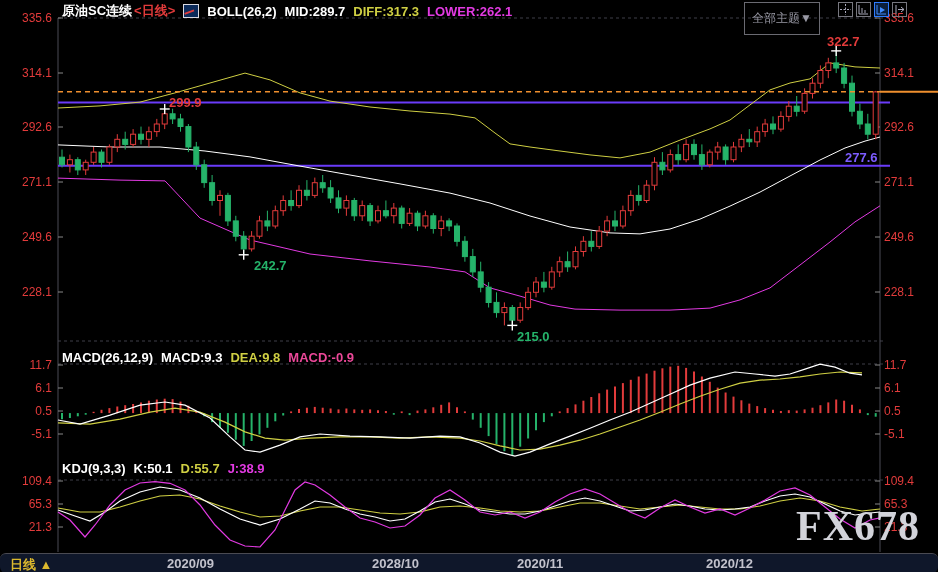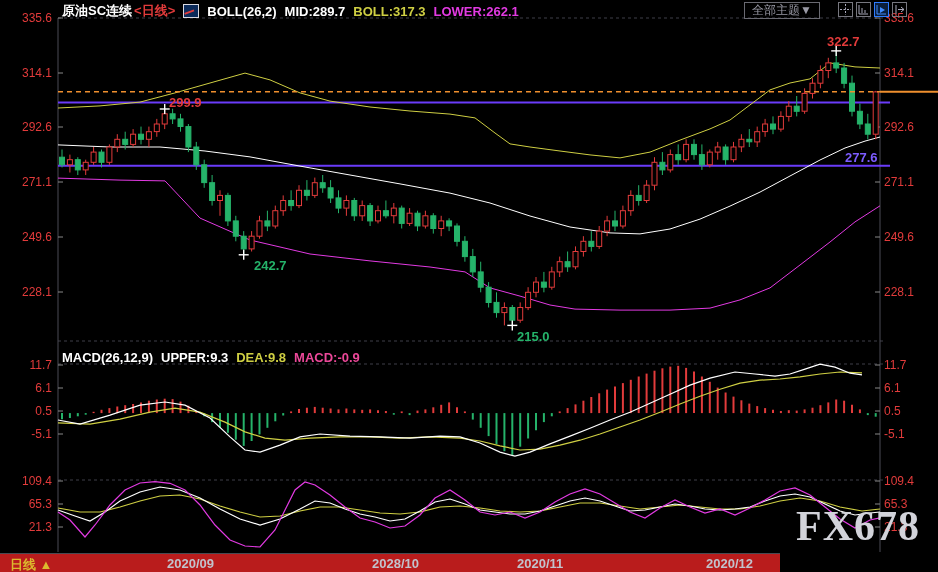--- a/index.html
+++ b/index.html
@@ -6,26 +6,26 @@
     font-family:"Liberation Sans",sans-serif;}
   #app{position:relative;width:938px;height:572px;background:#000;}
   #plot{position:absolute;left:0;top:0;}
   .hdr{position:absolute;top:2px;left:62px;display:flex;gap:8px;align-items:center;
     font-size:13px;font-weight:bold;white-space:nowrap;z-index:5;justify-content:center;}
   .lbl{position:absolute;font-size:12px;font-weight:normal;z-index:4;}
   .axis-l{width:44px;text-align:right;left:8px;}
   .axis-r{left:884px;text-align:left;}
   .ann{position:absolute;font-size:13px;font-weight:bold;z-index:6;}
   .theme-box{position:absolute;top:2px;left:744px;border:1px solid #6a6a72;color:#9a9aa6;
-    font-size:12px;padding:0 7px;height:15px;line-height:15px;z-index:6;cursor:pointer;}
+    font-size:12px;padding:8px 7px;height:15px;line-height:15px;z-index:6;cursor:pointer;}
   .tool-btn{position:absolute;top:2px;width:15px;height:15px;border:1px solid #77777f;
     box-sizing:border-box;z-index:6;display:flex;align-items:center;justify-content:center;cursor:pointer;}
   .tool-btn.active{border-color:#2e7bff;background:#0a1f3d;}
-  .bottom-bar{position:absolute;left:0;top:553px;width:780px;height:19px;background:#b91c1c;
-    border-top:1px solid #4a4a52;z-index:5;}
+  .bottom-bar{position:absolute;left:0;top:553px;width:938px;height:19px;background:#0f172a;
+    border-top:1px solid #4a4a52;z-index:5;border-radius:6px;}
   .date-lbl{position:absolute;top:2px;font-size:13px;font-weight:bold;color:#c2c2cc;}
   .period-tab{position:absolute;left:10px;top:2px;font-size:13px;font-weight:bold;color:#dcb92e;cursor:pointer;}
   .watermark{position:absolute;left:796px;top:502px;font-family:"Liberation Serif",serif;
     font-size:42px;font-weight:bold;color:#d2d3da;z-index:7;letter-spacing:1px;}
   .app-icon{width:14px;height:12px;border:1px solid #d8d8e0;background:#0a2a5a;position:relative;}
   .app-icon:before{content:"";position:absolute;left:1px;top:6px;width:10px;height:4px;
     border-top:2px solid #e23b3b;transform:rotate(-20deg);}
 </style>
 </head>
 <body>
@@ -401,21 +401,21 @@
       <polyline points="58,510.0 75,516.0 90,521.0 105,512.0 120,501.0 140,492.0 160,487.0 180,490.0 200,498.0 220,509.0 240,519.0 260,525.0 280,519.0 300,509.0 315,501.0 330,503.0 345,509.0 360,514.0 375,517.0 390,521.0 405,519.0 420,511.0 435,502.0 450,499.0 465,504.0 480,510.0 495,512.0 510,514.0 525,514.0 540,511.0 555,506.0 570,501.0 585,498.0 600,501.0 615,506.0 630,511.0 645,510.0 660,507.0 675,504.0 690,506.0 705,509.0 720,510.0 735,509.0 750,507.0 765,501.0 780,496.0 795,494.0 810,497.0 825,504.0 840,511.0 855,515.0 870,513.0 880,512.0" fill="none" stroke="#ffffff" stroke-width="1.2"></polyline>
       <polyline points="58,512.0 70,520.0 85,537.0 95,525.0 110,505.0 125,490.0 140,483.0 155,481.7 170,483.3 185,490.0 200,505.0 215,525.0 230,540.0 245,546.0 260,547.0 275,530.0 285,510.0 295,490.0 305,482.0 315,485.0 330,495.0 345,507.0 360,518.0 375,522.0 390,528.0 405,526.0 420,515.0 435,498.0 450,490.0 465,500.0 480,512.0 495,515.0 510,512.0 525,518.0 540,512.0 555,502.0 570,494.0 585,489.0 600,494.0 615,503.0 630,512.0 645,518.0 660,508.0 675,500.0 690,507.0 705,513.0 720,509.0 735,515.0 750,508.0 765,500.0 780,491.0 795,488.0 810,495.0 825,507.0 840,519.0 855,528.0 870,520.0 880,517.8" fill="none" stroke="#e23ae2" stroke-width="1.2"></polyline>
     </svg>
 
   <div class="hdr">
     <span style="color:#fff">原油SC连续</span>
     <span style="color:#e23b3b;margin-left:-6px">&lt;日线&gt;</span>
     <span class="app-icon"></span>
     <span style="color:#fff">BOLL(26,2)</span>
     <span style="color:#fff">MID:289.7</span>
-    <span style="color:#cfcf43">BOLL:317.3</span>
+    <span style="color:#cfcf43">DIFF:317.3</span>
     <span style="color:#e23ae2">LOWER:262.1</span>
   </div>
 
   <div class="theme-box">全部主题▼</div>
   <div class="tool-btn" style="left:838px">
     <svg width="11" height="11">
       <line x1="5.5" y1="0" x2="5.5" y2="11" stroke="#aab" stroke-dasharray="2,1.5"></line>
       <line x1="0" y1="5.5" x2="11" y2="5.5" stroke="#aab" stroke-dasharray="2,1.5"></line>
     </svg>
   </div>
@@ -454,33 +454,39 @@
   <div class="lbl axis-r" style="top:285px;color:#e23b3b">228.1</div>
 
   <div class="ann" style="left:169px;top:95px;color:#e23b3b">299.9</div>
   <div class="ann" style="left:827px;top:34px;color:#e23b3b">322.7</div>
   <div class="ann" style="left:254px;top:258px;color:#25b36a">242.7</div>
   <div class="ann" style="left:517px;top:329px;color:#25b36a">215.0</div>
   <div class="ann" style="left:845px;top:150px;color:#7d5cff">277.6</div>
 
   <div class="hdr" style="top:350px">
     <span style="color:#fff">MACD(26,12,9)</span>
-    <span style="color:#fff">UPPER:9.3</span>
+    <span style="color:#fff">MACD:9.3</span>
     <span style="color:#cfcf43">DEA:9.8</span>
     <span style="color:#ec4899">MACD:-0.9</span>
   </div>
   <div class="lbl axis-l" style="top:358px;color:#e23b3b">11.7</div>
   <div class="lbl axis-l" style="top:381px;color:#e23b3b">6.1</div>
   <div class="lbl axis-l" style="top:404px;color:#e23b3b">0.5</div>
   <div class="lbl axis-l" style="top:427px;color:#e23b3b">-5.1</div>
   <div class="lbl axis-r" style="top:358px;color:#e23b3b">11.7</div>
   <div class="lbl axis-r" style="top:381px;color:#e23b3b">6.1</div>
   <div class="lbl axis-r" style="top:404px;color:#e23b3b">0.5</div>
   <div class="lbl axis-r" style="top:427px;color:#e23b3b">-5.1</div>
 
+  <div class="hdr" style="top:461px">
+    <span style="color:#fff">KDJ(9,3,3)</span>
+    <span style="color:#fff">K:50.1</span>
+    <span style="color:#cfcf43">D:55.7</span>
+    <span style="color:#e23ae2">J:38.9</span>
+  </div>
   <div class="lbl axis-l" style="top:474px;color:#e23b3b">109.4</div>
   <div class="lbl axis-l" style="top:497px;color:#e23b3b">65.3</div>
   <div class="lbl axis-l" style="top:520px;color:#e23b3b">21.3</div>
   <div class="lbl axis-r" style="top:474px;color:#e23b3b">109.4</div>
   <div class="lbl axis-r" style="top:497px;color:#e23b3b">65.3</div>
   <div class="lbl axis-r" style="top:520px;color:#e23b3b">21.3</div>
 
   <div class="watermark">FX678</div>
 
   <div class="bottom-bar">

